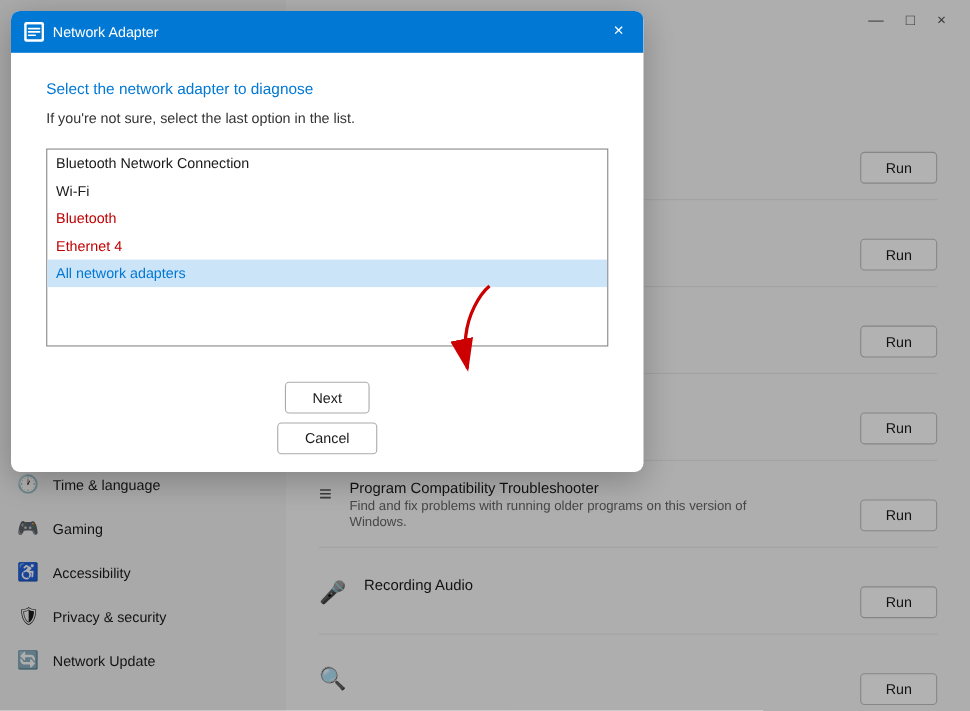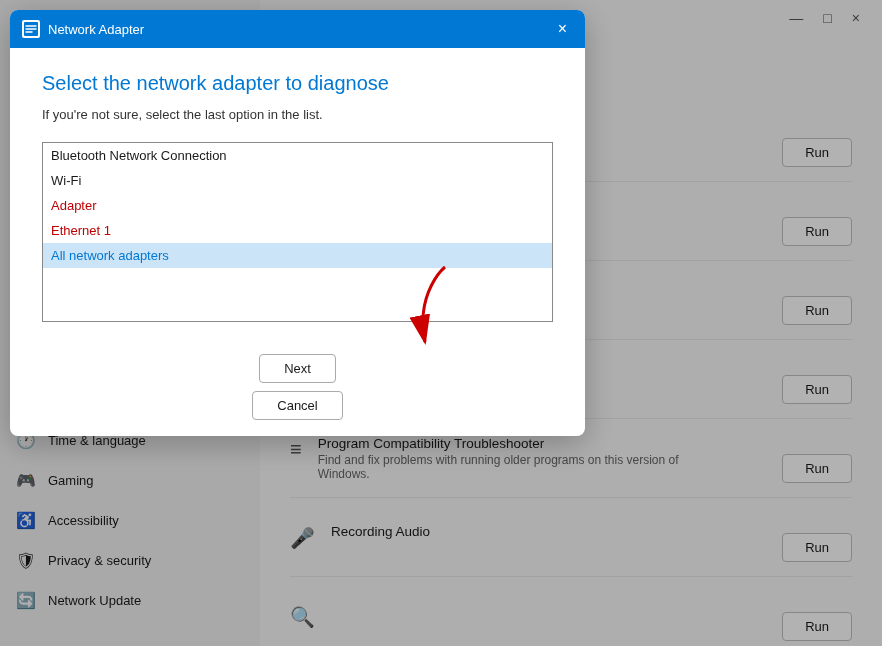--- a/index.html
+++ b/index.html
@@ -163,21 +163,21 @@
       cursor: pointer;
       padding: 2px 6px;
       border-radius: 3px;
     }
 
     .dialog-body {
       padding: 24px 32px 20px;
     }
 
     .dialog-heading {
-      font-size: 20px;
+      font-size: 14px;
       color: #0078d4;
       font-weight: 400;
       margin-bottom: 12px;
     }
 
     .dialog-desc {
       font-size: 13px;
       color: #333;
       margin-bottom: 20px;
     }
@@ -365,22 +365,22 @@
       <button class="dialog-close-btn">×</button>
     </div>
 
     <div class="dialog-body">
       <div class="dialog-heading">Select the network adapter to diagnose</div>
       <div class="dialog-desc">If you're not sure, select the last option in the list.</div>
 
       <div class="adapter-list">
         <div class="adapter-item">Bluetooth Network Connection</div>
         <div class="adapter-item">Wi-Fi</div>
-        <div class="adapter-item red-text">Adapter</div>
-        <div class="adapter-item red-text">Ethernet 1</div>
+        <div class="adapter-item red-text">Bluetooth</div>
+        <div class="adapter-item red-text">Ethernet 4</div>
         <div class="adapter-item selected">All network adapters</div>
       </div>
     </div>
 
     <div class="dialog-footer">
 
       <div class="red-arrow">
         <svg width="60" height="90" viewBox="0 0 60 90">
           <defs>
             <marker id="arrowhead" markerWidth="10" markerHeight="7" refX="9" refY="3.5" orient="auto">

